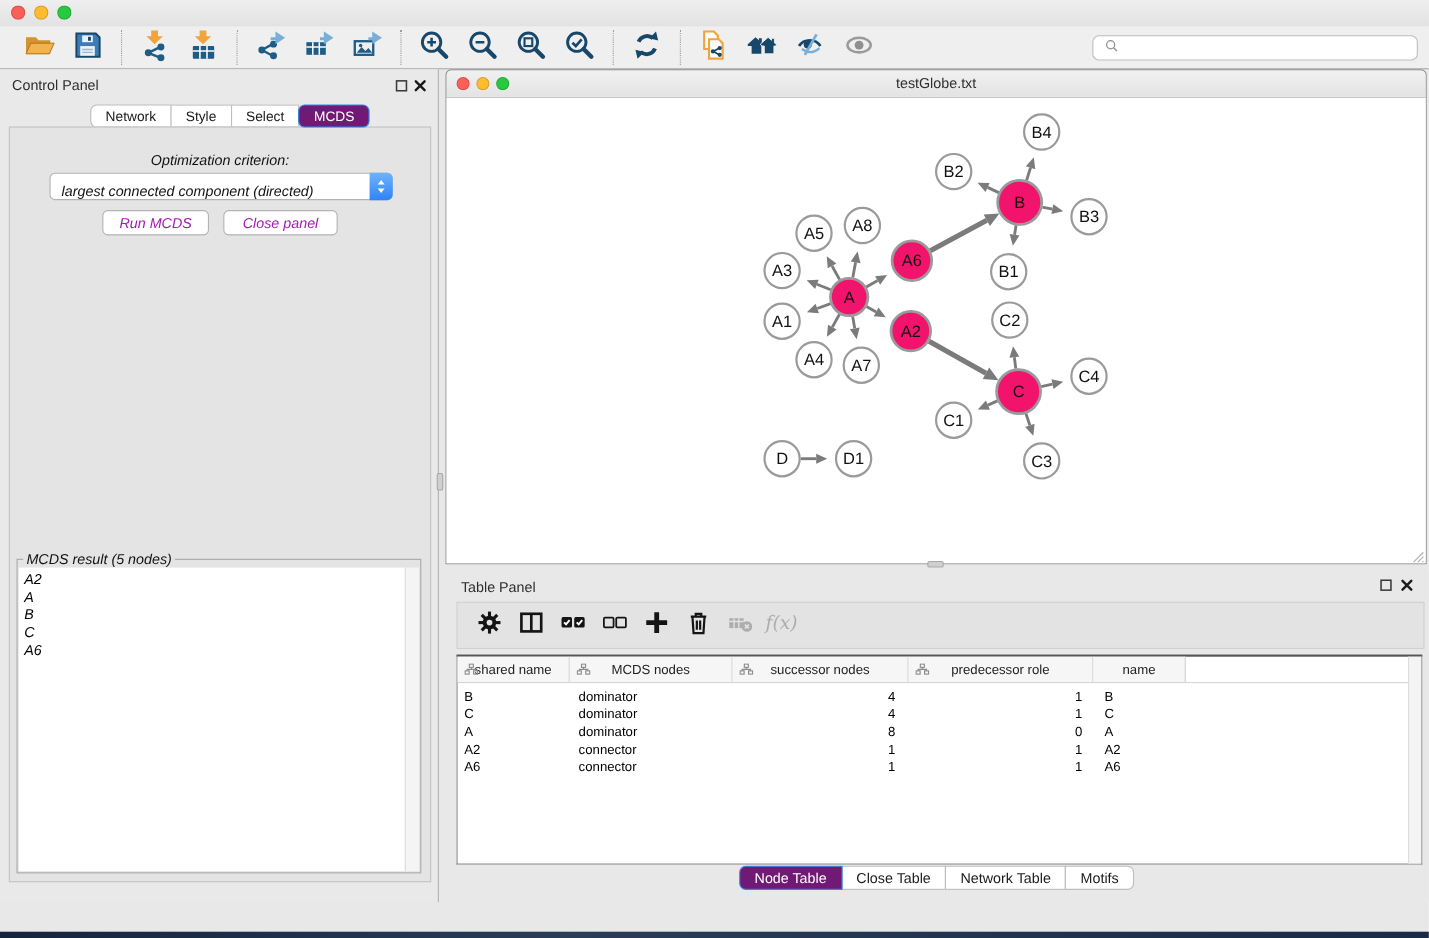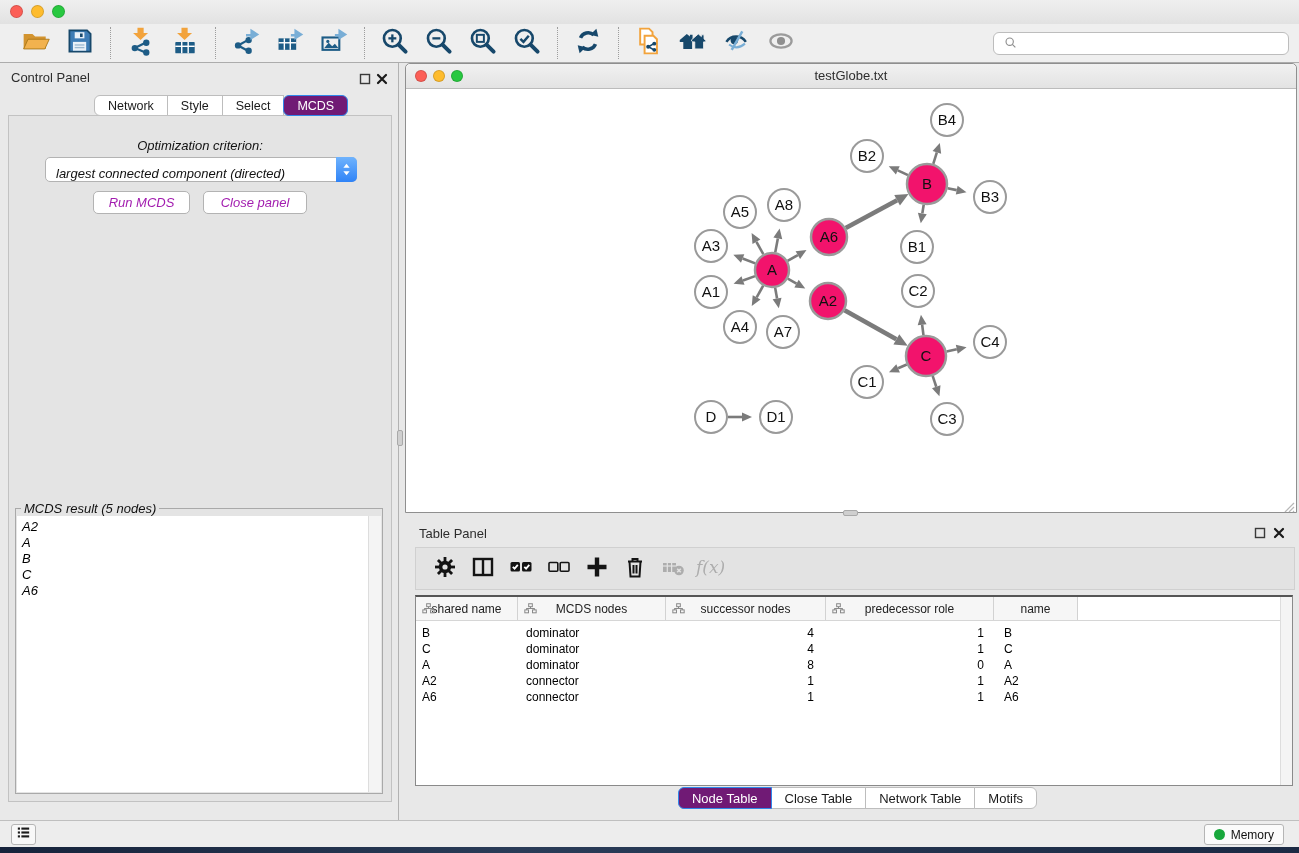--- a/index.html
+++ b/index.html
@@ -32,21 +32,21 @@
   .control-panel { position:absolute; left:0; top:63px; width:399px; height:757px;
     background:#e9e9e9; border-right:1px solid #b2b2b2; }
   .cp-header { position:absolute; left:0; top:0; width:100%; height:28px; }
   .panel-title { position:absolute; left:11px; top:7px; font-size:13px; color:#2d2d2d; }
   .panel-ico { position:absolute; top:8px; width:12px; height:12px; cursor:pointer; }
   .panel-ico svg{ width:12px; height:12px; }
 
   .cp-tabs { position:absolute; left:78px; top:32px; display:flex; height:21px; }
   .seg { height:21px; line-height:21px; padding:0 13px; font-size:12.5px; background:#fff;
     border:1px solid #bdbdbd; margin-left:-1px; color:#1a1a1a; cursor:pointer; white-space:nowrap; }
-  .seg.first { border-radius:6px 0 0 6px; margin-left:16px; }
+  .seg.first { border-radius:6px 0 0 6px; margin-left:4px; }
   .seg.last { border-radius:0 6px 6px 0; }
   .seg.active { background:#701a75; border-color:#2f87ea; color:#fff; border-radius:6px; position:relative; z-index:2; }
 
   .cp-body { position:absolute; left:8px; top:52px; width:384px; height:687px;
     background:#e4e4e4; border:1px solid #c2c2c2;font-style:italic; }
   .opt-label { position:absolute; left:0; width:100%; top:22px; text-align:center; font-size:13px; color:#111; }
   .combo { position:absolute; left:36px; top:41px; width:312px; height:25px; background:#fff;
     border:1px solid #b3b3b3; border-radius:5px; display:flex; align-items:flex-end; cursor:pointer; }
   .combo .val { flex:1; font-size:13px; color:#111; padding-left:10px; white-space:nowrap; overflow:hidden; }
   .combo .stepper { width:21px; height:25px; margin:-1px -1px -1px 0; border-radius:0 5px 5px 0;
@@ -675,34 +675,14 @@
       <div class="tp-scroll"></div>
     </div>
     <div class="tp-tabs" id="tp-tabs">
         <div class="seg first active">Node Table</div>
         <div class="seg">Close Table</div>
         <div class="seg">Network Table</div>
         <div class="seg last">Motifs</div>
       </div>
   </div>
 
-  <div class="statusbar">
-    <div class="status-list-btn">
-      <span>
-        <svg viewBox="0 0 24 24">
-            <g fill="#1a1a1a">
-              <rect x="4" y="5" width="3" height="3"></rect>
-              <rect x="9" y="5" width="11" height="3"></rect>
-              <rect x="4" y="10.5" width="3" height="3"></rect>
-              <rect x="9" y="10.5" width="11" height="3"></rect>
-              <rect x="4" y="16" width="3" height="3"></rect>
-              <rect x="9" y="16" width="11" height="3"></rect>
-            </g>
-          </svg>
-      </span>
-    </div>
-    <div class="memory-btn">
-      <span class="mem-dot" id="mem-dot" style="background: rgb(24, 167, 60);"></span>
-      <span>Memory</span>
-    </div>
-  </div>
   <div class="desktop-strip"></div>
 </div>
 
 </body></html>

